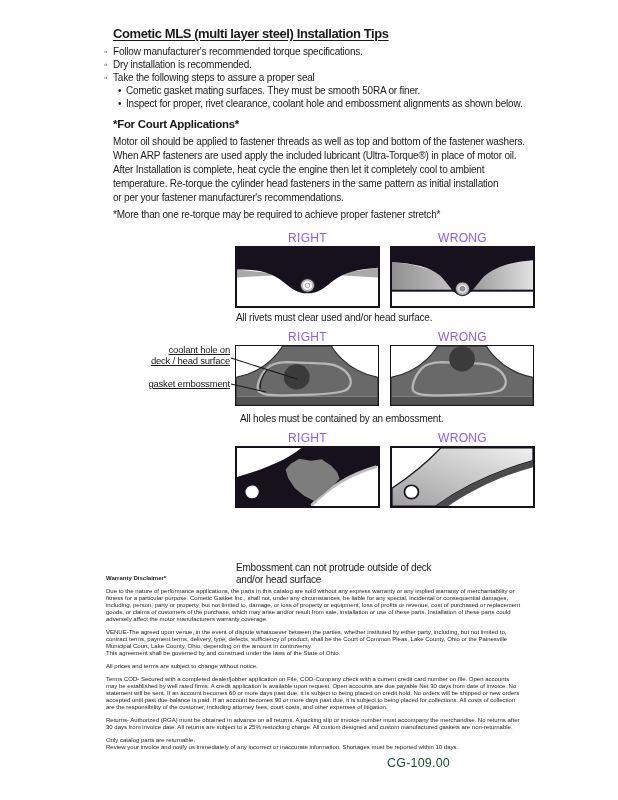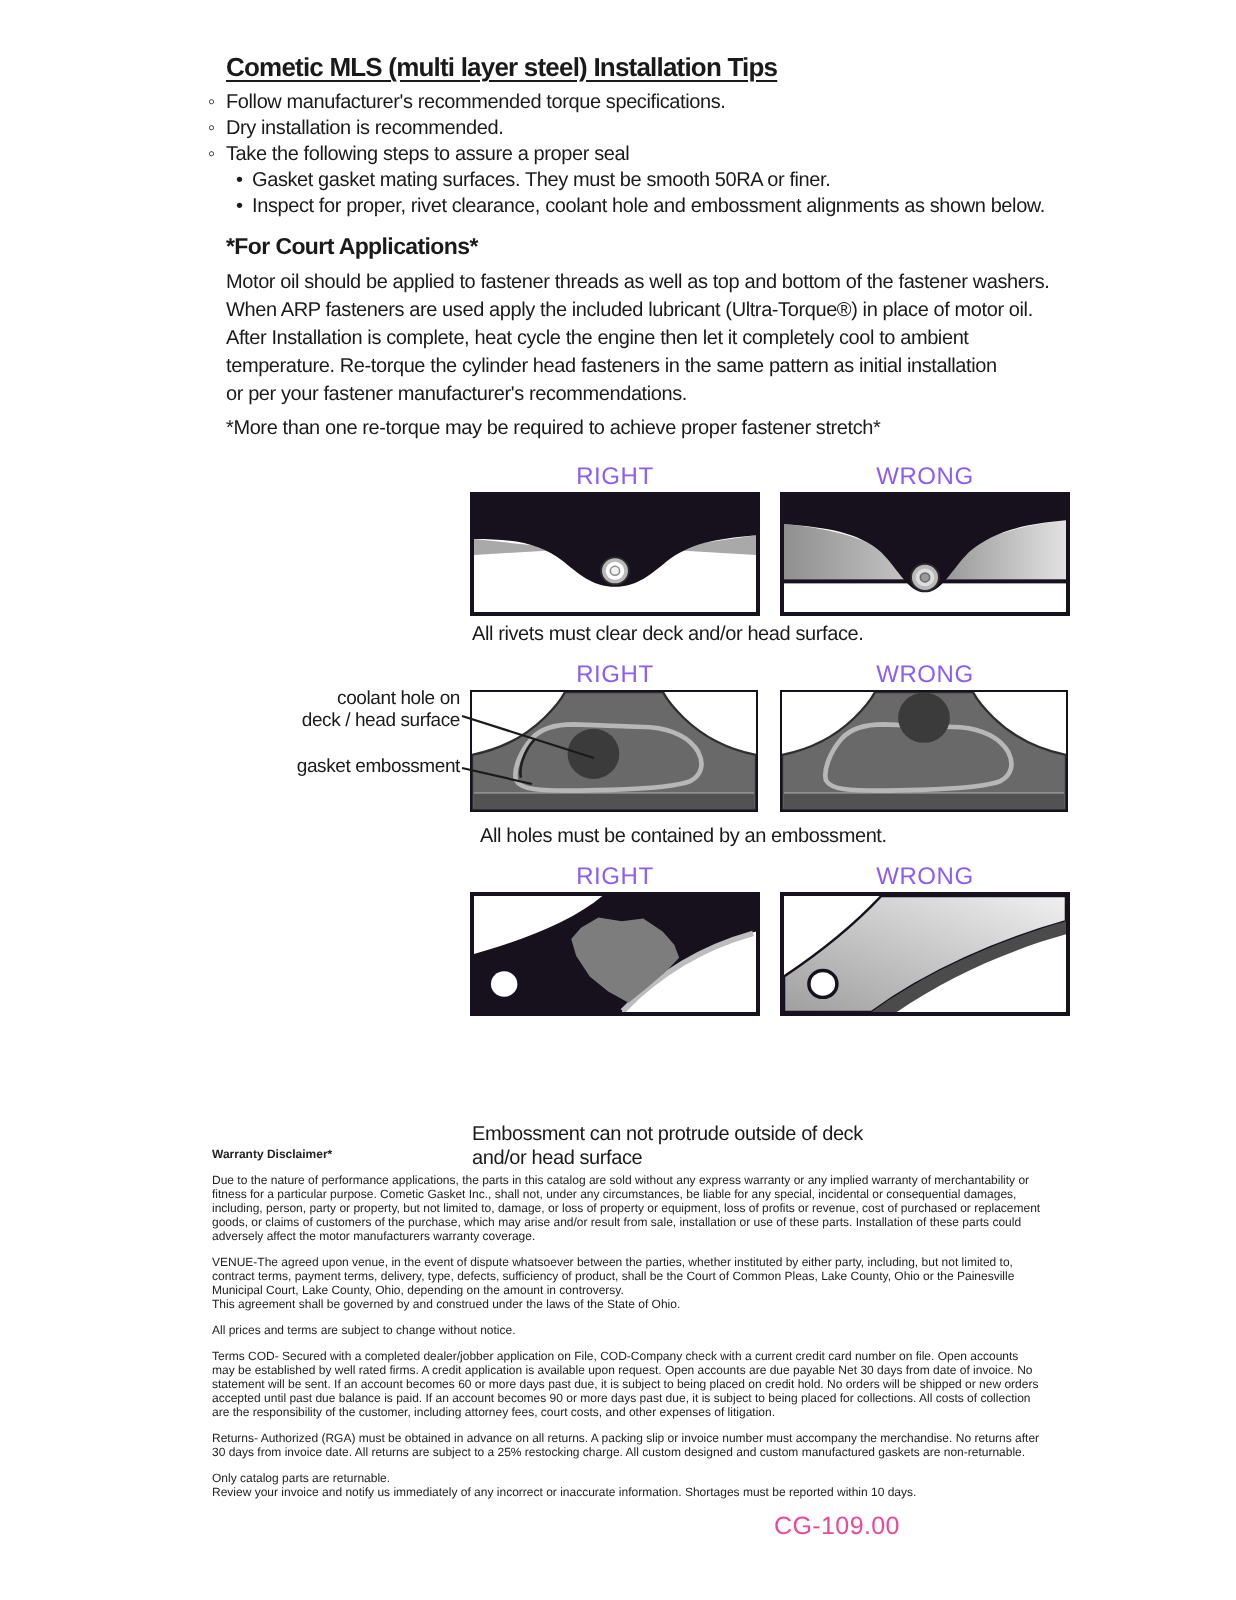--- a/index.html
+++ b/index.html
@@ -24,27 +24,27 @@
   .h2{left:113px;top:118px;font-size:11.5px;font-weight:bold;letter-spacing:-0.3px;}
   .para{font-size:10px;line-height:14px;letter-spacing:-0.2px;width:470px;}
   .p1{left:113px;top:135px;}
   .p2{left:113px;top:163px;}
   .note{left:113px;top:209px;font-size:10px;letter-spacing:-0.2px;}
   
   .fig-h{width:145px;text-align:center;font-size:12px;letter-spacing:0.3px;color:#8b5cf6;}
   .diag{display:block;border:2px solid #17111d;background:#fff;}
   .diag2{display:block;border:1.5px solid #17111d;background:#fff;}
   .caption{font-size:10px;letter-spacing:-0.2px;line-height:12px;}
-  .fig-label{font-size:9.5px;letter-spacing:-0.2px;line-height:11px;text-align:right;width:122px;}
+  .fig-label{font-size:9.5px;letter-spacing:-0.2px;line-height:11px;text-align:right;width:122px;text-decoration:underline;}
   
   .disc{left:106px;top:575px;width:416px;font-size:6px;line-height:7px;color:#222;}
   .disc .dh{font-weight:bold;margin:0 0 6px 0;}
   .disc p{margin:0 0 6px 0;}
   
-  .code{left:387px;top:756px;font-size:12.5px;letter-spacing:0.2px;color:#ec4899;}
+  .code{left:387px;top:756px;font-size:12.5px;letter-spacing:0.2px;color:#14532d;}
 </style>
 </head>
 <body>
 
 <div class="page">
 
   <div class="abs title">Cometic MLS (multi layer steel) Installation Tips</div>
 
   <div class="abs tips">
     <div class="tip">
@@ -54,21 +54,21 @@
     <div class="tip">
       <span class="mk">◦</span>
       <span>Dry installation is recommended.</span>
     </div>
     <div class="tip">
       <span class="mk">◦</span>
       <span>Take the following steps to assure a proper seal</span>
     </div>
     <div class="tip l2">
       <span class="mk">•</span>
-      <span>Gasket gasket mating surfaces.  They must be smooth 50RA or finer.</span>
+      <span>Cometic gasket mating surfaces.  They must be smooth 50RA or finer.</span>
     </div>
     <div class="tip l2">
       <span class="mk">•</span>
       <span>Inspect for proper, rivet clearance, coolant hole and embossment alignments as shown below.</span>
     </div>
   </div>
 
   <div class="abs h2">*For Court Applications*</div>
   <div class="abs para p1 pre">Motor oil should be applied to fastener threads as well as top and bottom of the fastener washers.
 When ARP fasteners are used apply the included lubricant (Ultra-Torque®) in place of motor oil.</div>
@@ -108,21 +108,21 @@
     <path d="M145,13 C119,16 101,22 87,34 L75,44.5 L145,44.5 Z" fill="url(#gR)"></path>
     <rect x="0" y="44.5" width="145" height="2.2" fill="#17111d"></rect>
     <path d="M0,0 H145 V13 C122,15 107,19.5 95,30 C86,39.5 81,51.5 72.5,51.5 C64,51.5 59,39.5 50,30 C38,19.5 23,17 0,15 Z" fill="#17111d"></path>
     <g>
       <circle cx="72.5" cy="43.5" r="7.2" fill="#b9b9b9" stroke="#2a2a2a" stroke-width="1"></circle>
       <circle cx="72.5" cy="43.5" r="4.8" fill="#dddddd"></circle>
       <circle cx="72.5" cy="43.5" r="2.4" fill="#9a9a9a" stroke="#6a6a6a" stroke-width="0.8"></circle>
     </g>
   </svg>
 
-  <div class="abs caption" style="left:236px;top:312px;">All rivets must clear deck and/or head surface.</div>
+  <div class="abs caption" style="left:236px;top:312px;">All rivets must clear used and/or head surface.</div>
 
   <div class="abs fig-h" style="left:235px;top:330px;">RIGHT</div>
   <div class="abs fig-h" style="left:390px;top:330px;">WRONG</div>
 
   <div class="abs fig-label pre" style="left:108px;top:344px;">coolant hole on
 deck / head surface</div>
   <div class="abs fig-label" style="left:108px;top:378px;">gasket embossment</div>
 
   <svg class="abs diag2" style="left:235px;top:345px;" width="142" height="59" viewBox="0 0 145 62" preserveAspectRatio="none">
     <rect width="145" height="62" fill="#ffffff"></rect>

